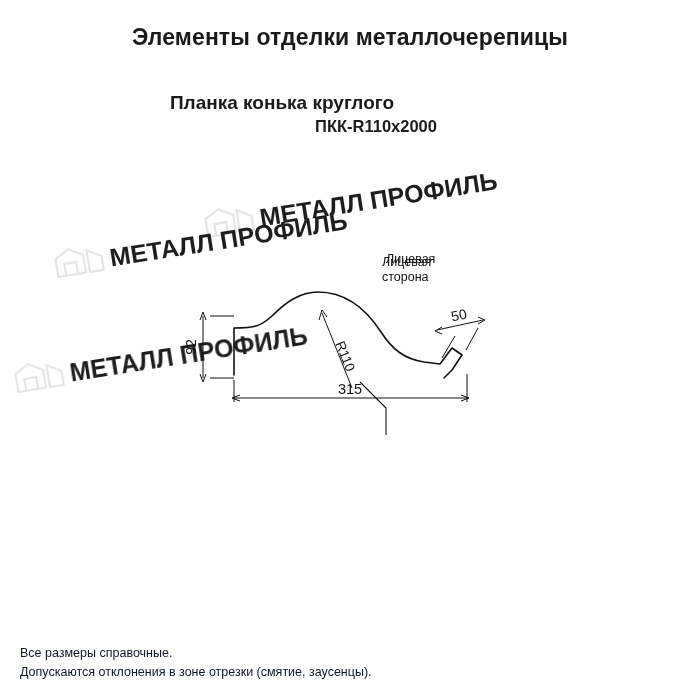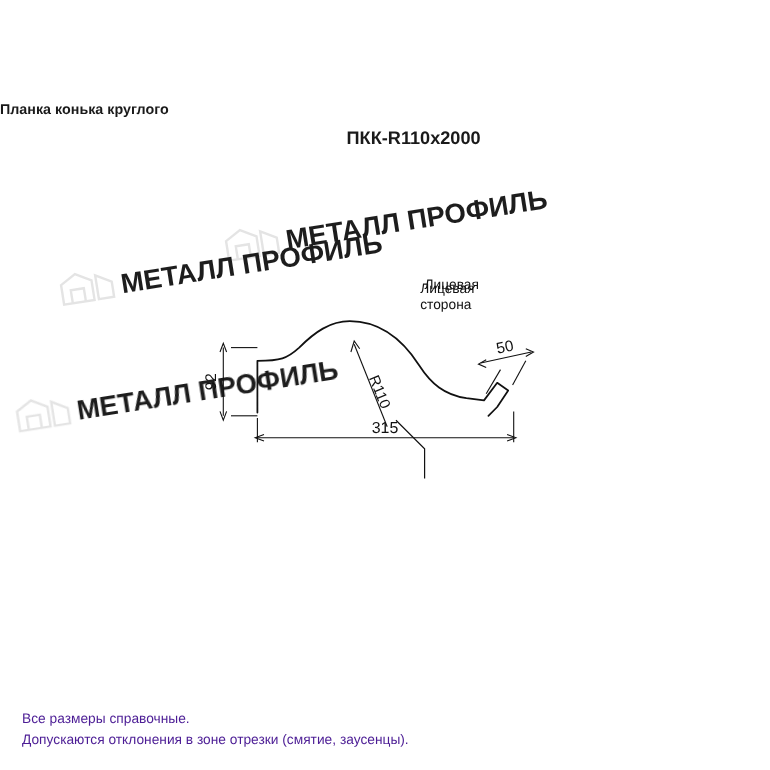--- a/index.html
+++ b/index.html
@@ -28,21 +28,22 @@
     text-align: center;
     font-size: 23px;
     font-weight: bold;
     letter-spacing: 0.1px;
   }
   .subtitle {
     position: absolute;
     top: 92px;
     left: 0;
     width: 564px;
-    font-size: 13px;
+    text-align: center;
+    font-size: 19px;
     font-weight: bold;
   }
   .article {
     position: absolute;
     top: 117px;
     left: 0;
     width: 700px;
     text-align: center;
     font-size: 16.5px;
     font-weight: bold;
@@ -62,35 +63,36 @@
     width: 700px;
     height: 330px;
     pointer-events: none;
   }
   .footer {
     position: absolute;
     left: 20px;
     bottom: 18px;
     font-size: 12.5px;
     line-height: 19px;
-    color: #4c1d95;
+    color: #0f172a;
   }
   .footer div {
     white-space: nowrap;
   }
   svg text {
     font-family: "Liberation Sans", sans-serif;
     fill: #111111;
   }
 </style>
 </head>
 <body>
 
 <div class="page">
 
+  <div class="title">Элементы отделки металлочерепицы</div>
   <div class="subtitle">Планка конька круглого</div>
   <div class="article">ПКК-R110х2000</div>
 
   <div class="watermark-layer">
     <svg width="700" height="330" viewBox="0 0 700 330" xmlns="http://www.w3.org/2000/svg">
       <g fill="none" stroke="#e3e3e3" stroke-width="2.2" opacity="0.95">
         <g transform="translate(200,60) rotate(-9)">
           <g transform="translate(0,0)">
             <path d="M4 28 L4 10 L18 2 L32 10 L32 28 Z"></path>
             <path d="M12 28 L12 16 L24 16 L24 28"></path>

